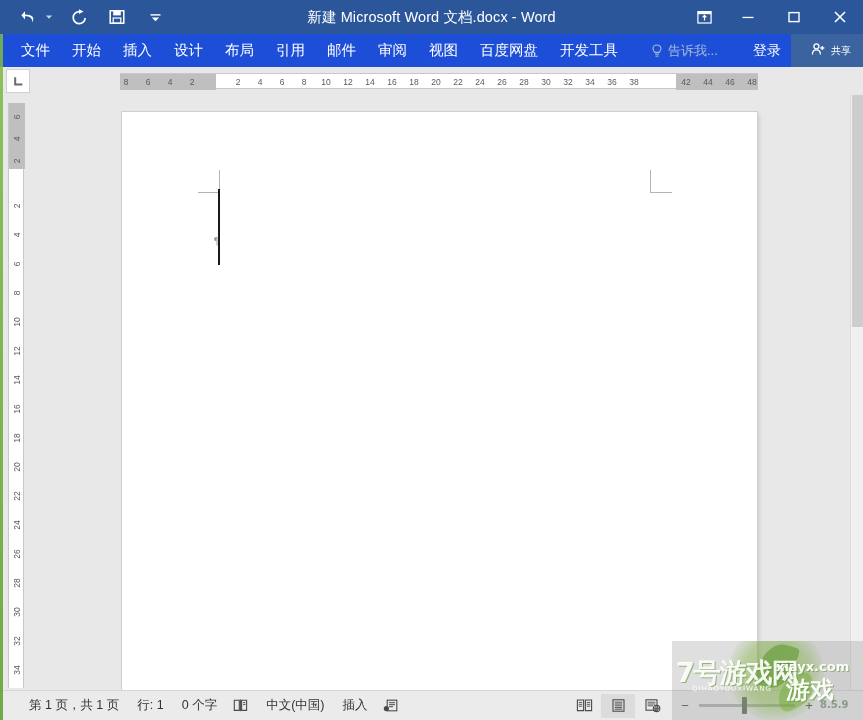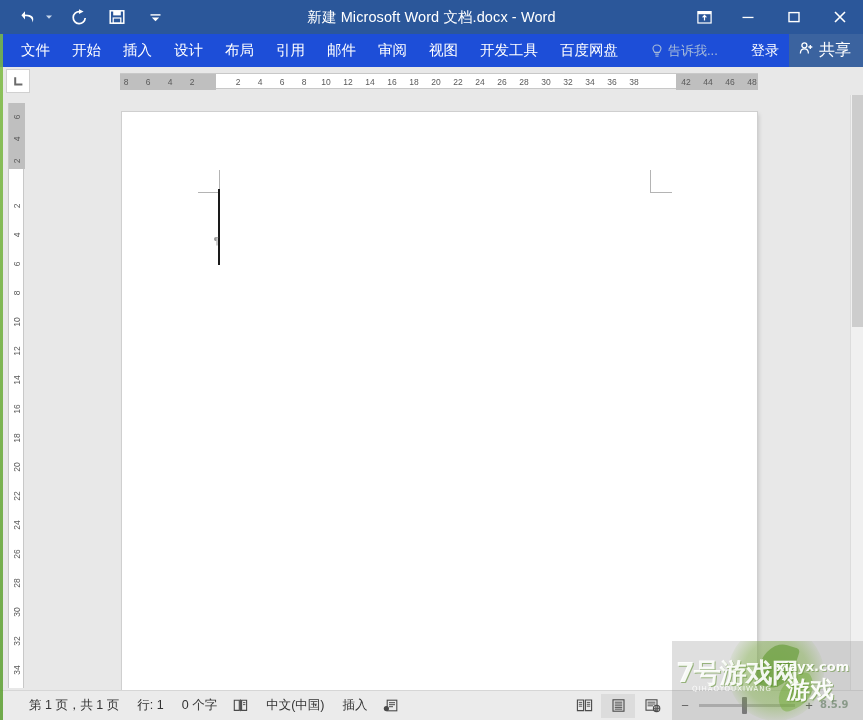--- a/index.html
+++ b/index.html
@@ -85,22 +85,22 @@
     height: 33px; display: flex; align-items: stretch;
   }
   .signin {
     display: flex; align-items: center;
     color: #ffffff; font-size: 14px; padding: 0 10px;
     white-space: nowrap;
   }
   .share {
     display: flex; align-items: center; gap: 5px;
     background: #3b639f;
-    color: #ffffff; font-size: 16px;
-    padding: 0 12px 0 10px;
+    color: #ffffff; font-size: 10px;
+    padding: 0 12px 0 20px;
     white-space: nowrap;
   }
 
   
   .hruler {
     position: absolute; left: 0; top: 67px;
     width: 863px; height: 28px;
     background: #e8e8e8;
   }
   .tabselector {
@@ -429,22 +429,22 @@
     <div class="tabs">
       <div class="tab">文件</div>
       <div class="tab">开始</div>
       <div class="tab">插入</div>
       <div class="tab">设计</div>
       <div class="tab">布局</div>
       <div class="tab">引用</div>
       <div class="tab">邮件</div>
       <div class="tab">审阅</div>
       <div class="tab">视图</div>
+      <div class="tab">百度网盘</div>
       <div class="tab">开发工具</div>
-      <div class="tab">百度网盘</div>
       <div class="tellme">
         <span class="bulb">
           <svg width="12" height="14" viewBox="0 0 12 14" aria-hidden="true">
             <path d="M6 1.0 C3.5 1.0 2.0 2.7 2.0 4.6 C2.0 6.2 3.2 7.2 3.7 8.4 L8.3 8.4 C8.8 7.2 10 6.2 10 4.6 C10 2.7 8.5 1.0 6 1.0 Z" fill="none" stroke="#a8bcd9" stroke-width="1.1"></path>
             <rect x="4.1" y="9.6" width="3.8" height="1.1" fill="#a8bcd9"></rect>
             <rect x="4.5" y="11.6" width="3" height="1.1" fill="#a8bcd9"></rect>
           </svg>
         </span>
         <span>告诉我...</span>
       </div>

